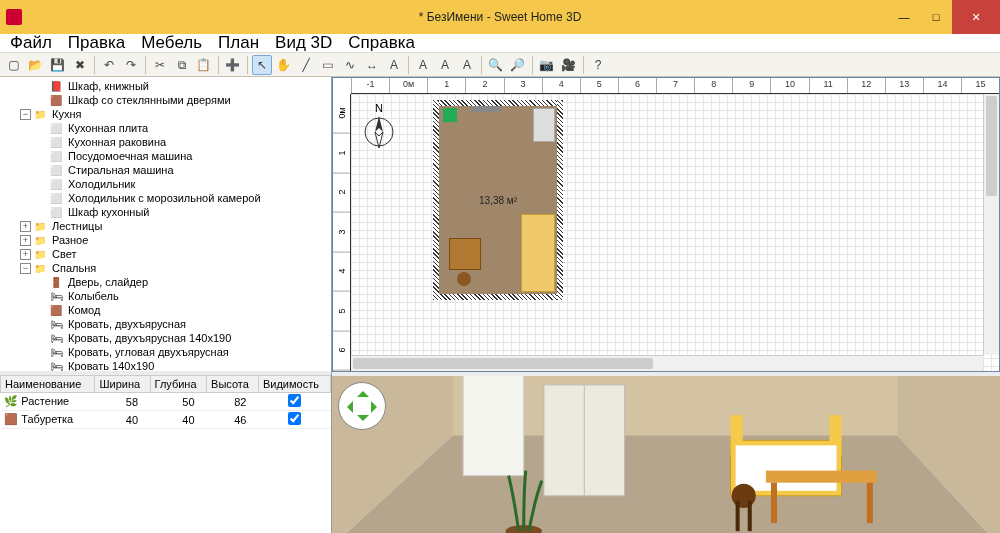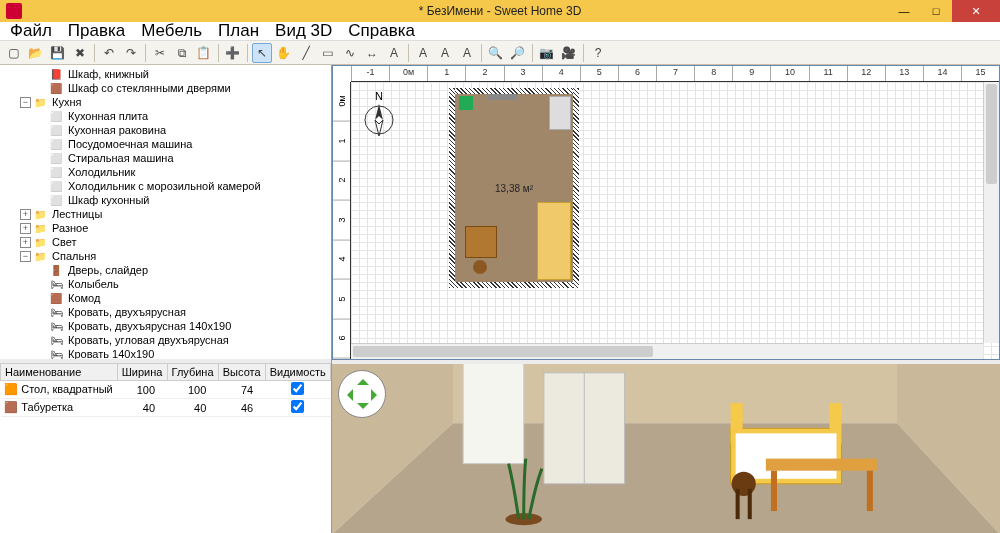--- a/index.html
+++ b/index.html
@@ -1,17 +1,17 @@
 <!DOCTYPE html>
 <html><head>
 <meta charset="utf-8">
 <style>
   * { box-sizing: border-box; margin: 0; padding: 0; }
   body { font-family: "Segoe UI", Tahoma, sans-serif; font-size: 11px; width: 1000px; height: 533px; overflow: hidden; background: #fff; }
-  .titlebar { height: 22px; background: #f5c84c; display: flex; align-items: center; position: relative; }
+  .titlebar { height: 34px; background: #f5c84c; display: flex; align-items: center; position: relative; }
   .titlebar .app-icon { width: 16px; height: 16px; margin-left: 6px; background: #c03; border-radius: 2px; }
   .titlebar .title { position: absolute; left: 50%; transform: translateX(-50%); font-size: 12px; color: #222; }
   .winbtns { margin-left: auto; display: flex; height: 100%; }
   .winbtn { width: 32px; height: 100%; display: flex; align-items: center; justify-content: center; font-size: 11px; }
   .winbtn.close { background: #c8413b; color: #fff; width: 48px; }
   .menubar { height: 19px; background: #fff; display: flex; align-items: center; padding: 0 4px; gap: 4px; border-bottom: 1px solid #ddd; }
   .menubar span { padding: 0 6px; cursor: default; font-size: 17px; }
   .toolbar { height: 24px; background: #f5f3ee; display: flex; align-items: center; padding: 0 4px; gap: 2px; border-bottom: 1px solid #c7c0b0; }
   .tbtn { width: 20px; height: 20px; display: flex; align-items: center; justify-content: center; font-size: 12px; color: #444; border-radius: 2px; }
   .tsep { width: 1px; height: 18px; background: #c7c0b0; margin: 0 2px; }
@@ -38,21 +38,21 @@
   .ruler-v span { flex: 1; display: flex; align-items: center; justify-content: center; writing-mode: vertical-rl; transform: rotate(180deg); border-top: 1px solid #aaa; }
   .grid { position: absolute; top: 16px; left: 18px; right: 0; bottom: 0;
     background-image:
       linear-gradient(#e4e4e4 1px, transparent 1px),
       linear-gradient(90deg, #e4e4e4 1px, transparent 1px),
       linear-gradient(#c8c8c8 1px, transparent 1px),
       linear-gradient(90deg, #c8c8c8 1px, transparent 1px);
     background-size: 8px 8px, 8px 8px, 40px 40px, 40px 40px;
   }
   .compass { position: absolute; top: 24px; left: 26px; width: 40px; height: 50px; }
-  .room { position: absolute; top: 22px; left: 116px; width: 130px; height: 200px; }
+  .room { position: absolute; top: 22px; left: 100px; width: 130px; height: 200px; }
   .room-floor { position: absolute; inset: 5px; background: #a1876a; }
   .room-wall { position: absolute; background: repeating-linear-gradient(45deg,#333 0,#333 1px,#fff 1px,#fff 3px); }
   .view3d { flex: 1; position: relative; background: linear-gradient(#c5c5c5, #eee); border-top: 4px solid #ececec; overflow: hidden; }
   .nav3d { position: absolute; top: 6px; left: 6px; width: 48px; height: 48px; border: 1px solid #888; border-radius: 50%; background: #fff; display: flex; align-items: center; justify-content: center; }
   .arrow3d { position: absolute; width:0;height:0; border: 6px solid transparent; }
   .scrollbar-v { position: absolute; top: 16px; right: 0; width: 16px; bottom: 16px; background: #f0f0f0; border-left: 1px solid #ccc; }
   .scrollbar-h { position: absolute; bottom: 0; left: 18px; right: 16px; height: 16px; background: #f0f0f0; border-top: 1px solid #ccc; }
   .thumb-v { position: absolute; top: 2px; left: 2px; right: 2px; height: 100px; background: #cdcdcd; border-radius: 2px; }
   .thumb-h { position: absolute; left: 2px; top: 2px; bottom: 2px; width: 300px; background: #cdcdcd; border-radius: 2px; }
 </style>
@@ -234,24 +234,24 @@
             <tr id="prop-head">
               <th>Наименование</th>
               <th>Ширина</th>
               <th>Глубина</th>
               <th>Высота</th>
               <th>Видимость</th>
             </tr>
           </thead>
         <tbody id="prop-body">
             <tr>
-              <td><span>🟧</span> <span>Стол, квадратный</span></td>
-              <td class="num">100</td>
-              <td class="num">100</td>
-              <td class="num">74</td>
+              <td><span>🌿</span> <span>Растение</span></td>
+              <td class="num">58</td>
+              <td class="num">50</td>
+              <td class="num">82</td>
               <td class="chk"><input type="checkbox" checked="" style=""></td>
             </tr>
             <tr>
               <td><span>🟫</span> <span>Табуретка</span></td>
               <td class="num">40</td>
               <td class="num">40</td>
               <td class="num">46</td>
               <td class="chk"><input type="checkbox" checked="" style=""></td>
             </tr>
           </tbody>

